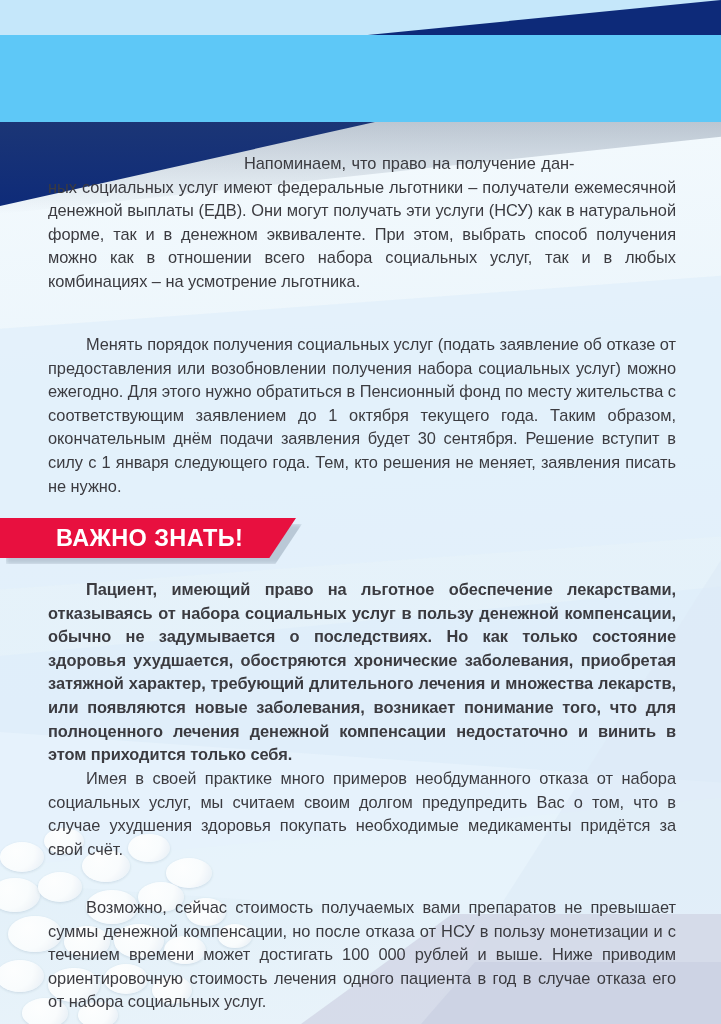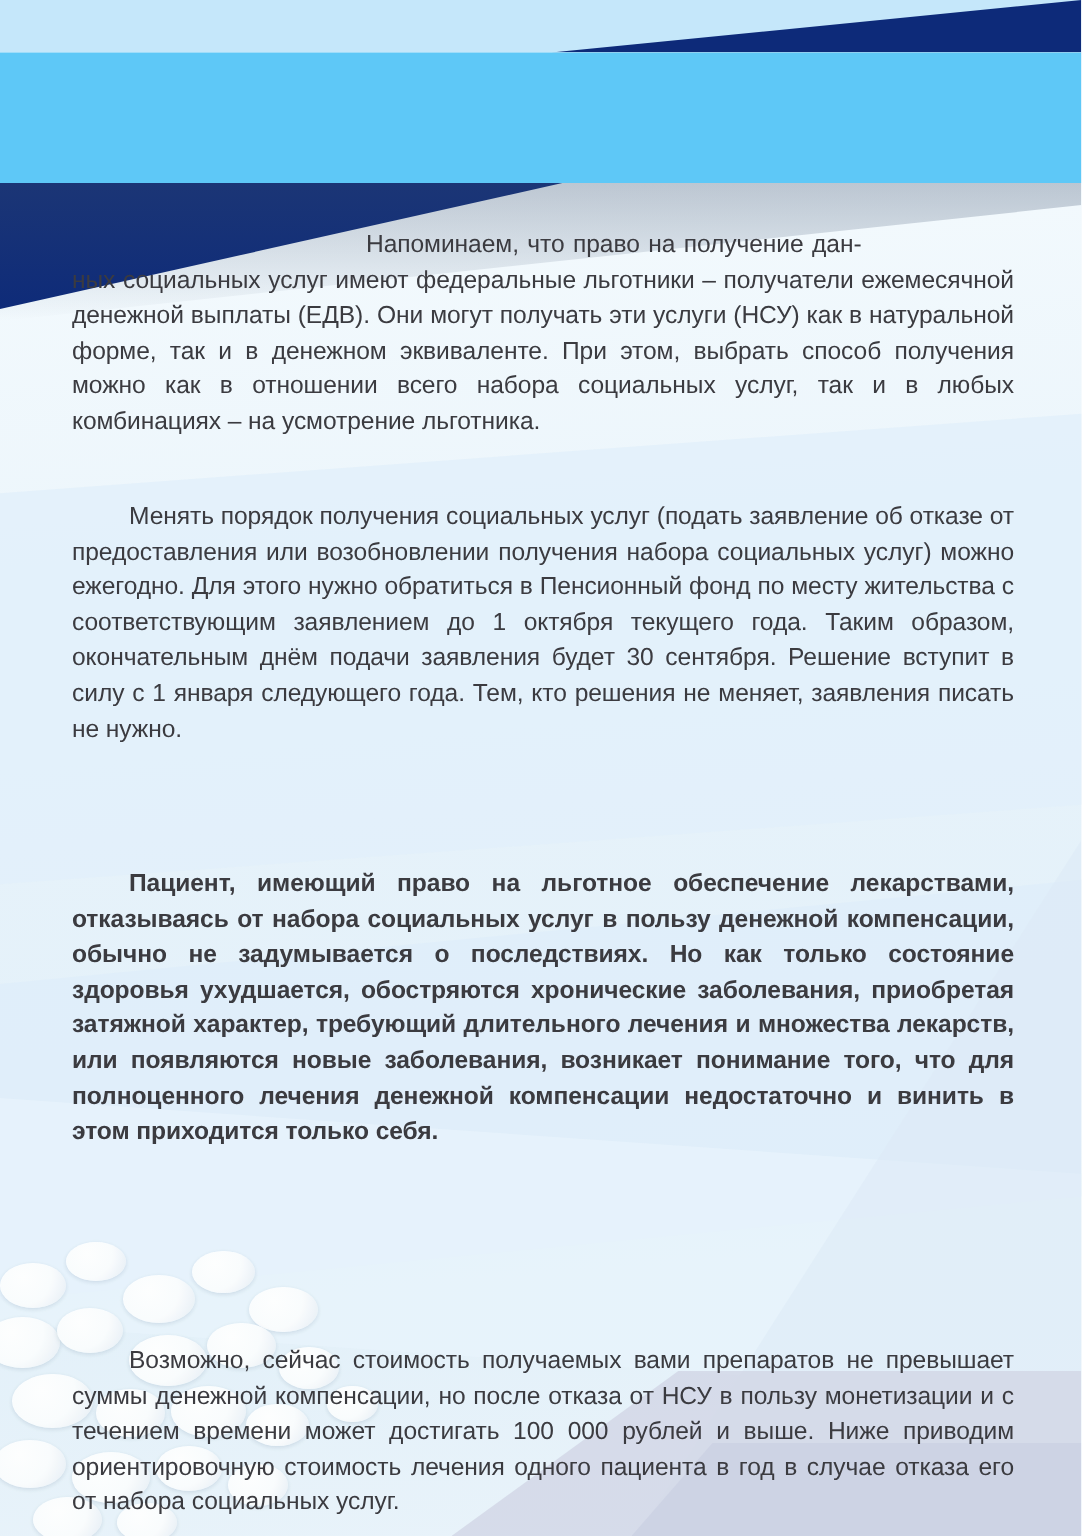--- a/index.html
+++ b/index.html
@@ -249,18 +249,25 @@
   <div class="hdr-cyan"></div>
   <div class="hdr-navy-band"></div>
   <div class="hdr-navy-shadow"></div>
 
   <div class="content">
 
     <p class="para para-1 no-indent"><span class="indent-line-1"></span><span>Напоминаем, что право на получение дан-</span> <span class="indent-line-2"></span><span>ных социальных услуг имеют федеральные льготники –</span> <span>получатели ежемесячной денежной выплаты (ЕДВ). Они могут получать эти услуги (НСУ) как в натуральной форме, так и в денежном эквиваленте. При этом, выбрать способ получения можно как в отношении всего набора социальных услуг, так и в любых комбинациях – на усмотрение льготника.</span></p>
 
     <p class="para para-2">Менять порядок получения социальных услуг (подать заявление об отказе от предоставления или возобновлении получения набора социальных услуг) можно ежегодно. Для этого нужно обратиться в Пенсионный фонд по месту жительства с соответствующим заявлением до 1 октября текущего года. Таким образом, окончательным днём подачи заявления будет 30 сентября. Решение вступит в силу с 1 января следующего года. Тем, кто решения не меняет, заявления писать не нужно.</p>
 
+    <div class="banner-wrap">
+      <div class="banner-shadow"></div>
+      <div class="banner">
+        <span class="banner-label">ВАЖНО ЗНАТЬ!</span>
+      </div>
+    </div>
 
     <p class="para para-3">Пациент, имеющий право на льготное обеспечение лекарствами, отказываясь от набора социальных услуг в пользу денежной компенсации, обычно не задумывается о последствиях. Но как только состояние здоровья ухудшается, обостряются хронические заболевания, приобретая затяжной  характер, требующий длительного лечения и множества лекарств, или появляются новые заболевания, возникает понимание того, что для полноценного лечения денежной компенсации недостаточно и винить в этом приходится только себя.</p>
+    <p class="para para-4">Имея в своей практике много примеров необдуманного отказа от набора социальных услуг, мы считаем своим долгом предупредить Вас о том, что в  случае ухудшения здоровья покупать необходимые медикаменты придётся за свой счёт.</p>
     <p class="para para-5">Возможно, сейчас стоимость получаемых вами препаратов не превышает суммы денежной компенсации, но после отказа от НСУ в пользу монетизации и с течением времени может достигать 100 000 рублей и выше. Ниже приводим ориентировочную стоимость лечения одного пациента в год в случае отказа его от набора социальных услуг.</p>
 
   </div>
 </div>
 
 </body></html>

